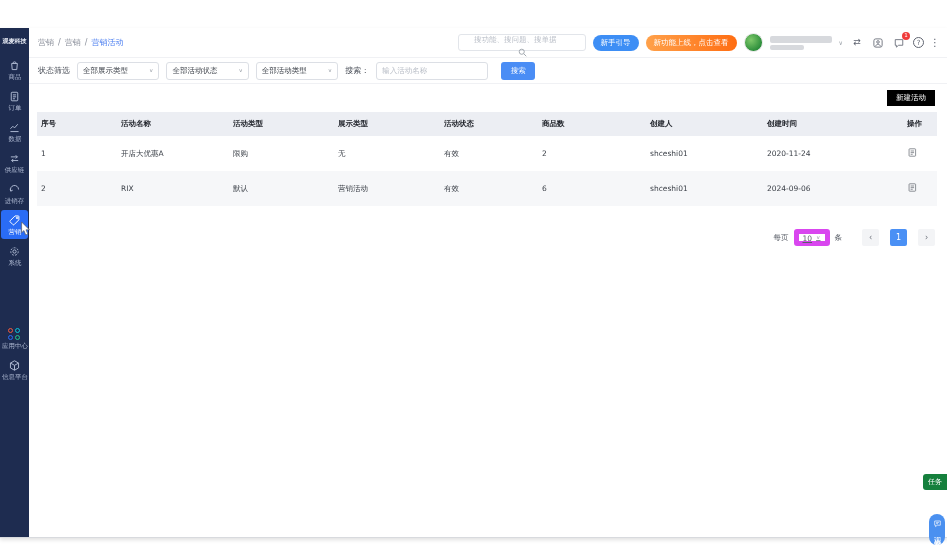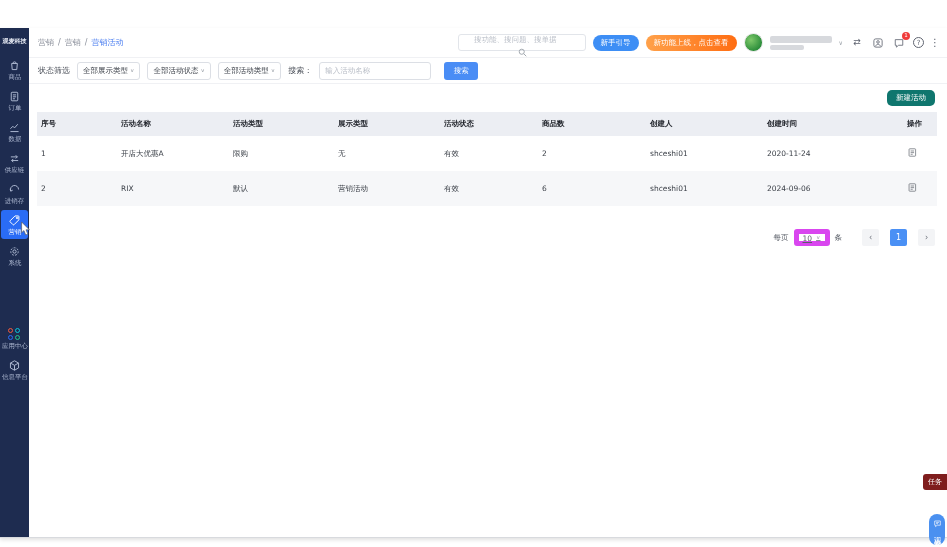--- a/index.html
+++ b/index.html
@@ -45,48 +45,48 @@
            width:14px; height:14px; position:relative; cursor:pointer; }
   .tb-ic svg { width:12px; height:12px; stroke:#5f6470; fill:none; stroke-width:1.1; }
   .badge { position:absolute; top:-4px; right:-4px; min-width:8px; height:8px; background:#f03b3b; color:#fff;
            border-radius:4px; font-size:5.5px; display:flex; align-items:center; justify-content:center; padding:0 1px; }
   .help-ic { width:11px; height:11px; border:1px solid #5f6470; border-radius:50%; font-size:7px; color:#5f6470;
              display:flex; align-items:center; justify-content:center; cursor:pointer; }
 
   .filterbar { height:26px; display:flex; align-items:center; gap:7px; padding:0 9px; border-bottom:1px solid #f0f1f4; }
   .flabel { font-size:8px; color:#4a4f58; white-space:nowrap; }
   .select { height:18px; border:1px solid #dcdfe5; border-radius:3px; display:flex; align-items:center;
-            padding:0 5px; gap:2px; font-size:7.5px; color:#3a3f47; cursor:pointer; white-space:nowrap; }
+            padding:0 5px; gap:21px; font-size:7.5px; color:#3a3f47; cursor:pointer; white-space:nowrap; }
   .select .caret, .pcaret { font-size:6px; color:#9aa0a8; transform:scaleY(.8); }
   .finput { width:112px; height:18px; border:1px solid #dcdfe5; border-radius:3px; font-size:7.5px; padding:0 5px; outline:none; color:#333; }
   .finput::placeholder { color:#b9bec7; }
   .btn-search { width:34px; height:18px; margin-left:6px; background:#4a8df5; border:none; border-radius:3px;
                 color:#fff; font-size:7.5px; cursor:pointer; }
 
   .content { flex:1; padding:6px 12px 0 8px; position:relative; }
   .create-row { display:flex; justify-content:flex-end; margin-bottom:6px; }
-  .btn-create { height:16px; background:#0f766e; color:#fff; border:none; border-radius:5px; font-size:7.5px;
+  .btn-create { height:16px; background:#000000; color:#fff; border:none; border-radius:0; font-size:7.5px;
                 padding:0 9px; cursor:pointer; }
   table { width:100%; border-collapse:collapse; table-layout:fixed; }
   thead th { background:#eceef3; font-size:7.5px; color:#23262d; font-weight:bold; text-align:left;
              padding:7px 4px; white-space:nowrap; }
   tbody td { font-size:7.5px; color:#3a3f47; padding:11px 4px; white-space:nowrap; overflow:hidden; }
   tbody tr.alt { background:#f6f7f9; }
   .op-ic svg { width:11px; height:11px; stroke:#6a6f78; fill:none; stroke-width:1.1; cursor:pointer; }
 
   .pagi { display:flex; align-items:center; justify-content:flex-end; gap:5px; margin-top:23px; font-size:7.5px; color:#5a5f68; }
   .per-select { width:36px; height:17px; border:5px solid #d946ef; border-radius:3px; display:flex; align-items:flex-start;
                 justify-content:space-between; padding:0 4px; cursor:pointer;text-decoration:underline; }
   .pg-btn { width:17px; height:17px; background:#f3f4f6; border-radius:2px; display:flex; align-items:center;
             justify-content:center; color:#6a6f78; cursor:pointer; font-size:8px; }
   .pg-btn.cur { background:#4a90f5; color:#fff; margin:0 6px; }
   .pg-gap { width:10px; }
 
   
-  .task-tab { position:absolute; right:0; top:390px; background:#7f1d1d; color:#fff; font-size:7px;
+  .task-tab { position:absolute; right:0; top:390px; background:#15803d; color:#fff; font-size:7px;
               padding:3px 5px; border-radius:3px 0 0 3px; cursor:pointer; }
   .service-tab { position:absolute; right:2px; top:430px; width:16px; background:#4a90f0; color:#fff;
                  border-radius:8px; padding:5px 0 6px; display:flex; flex-direction:column; align-items:center; gap:3px; cursor:pointer; }
   .service-tab svg { width:9px; height:9px; stroke:#fff; fill:none; stroke-width:1.2; }
   .vtext { writing-mode:vertical-rl; font-size:7.5px; letter-spacing:2px; }
 </style>
 </head>
 <body>
 
 <div class="app">

